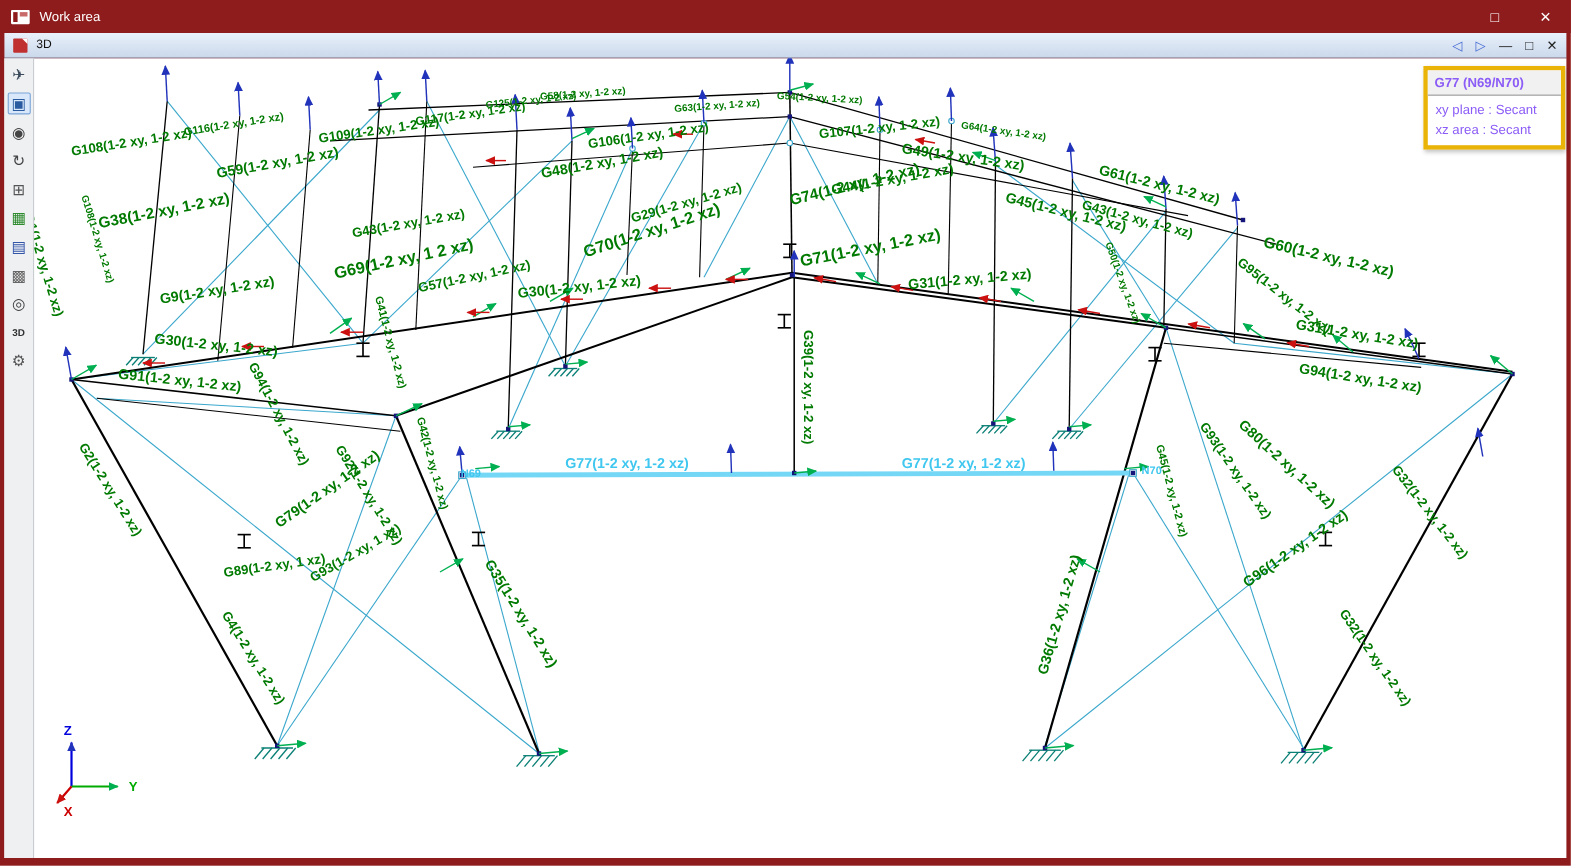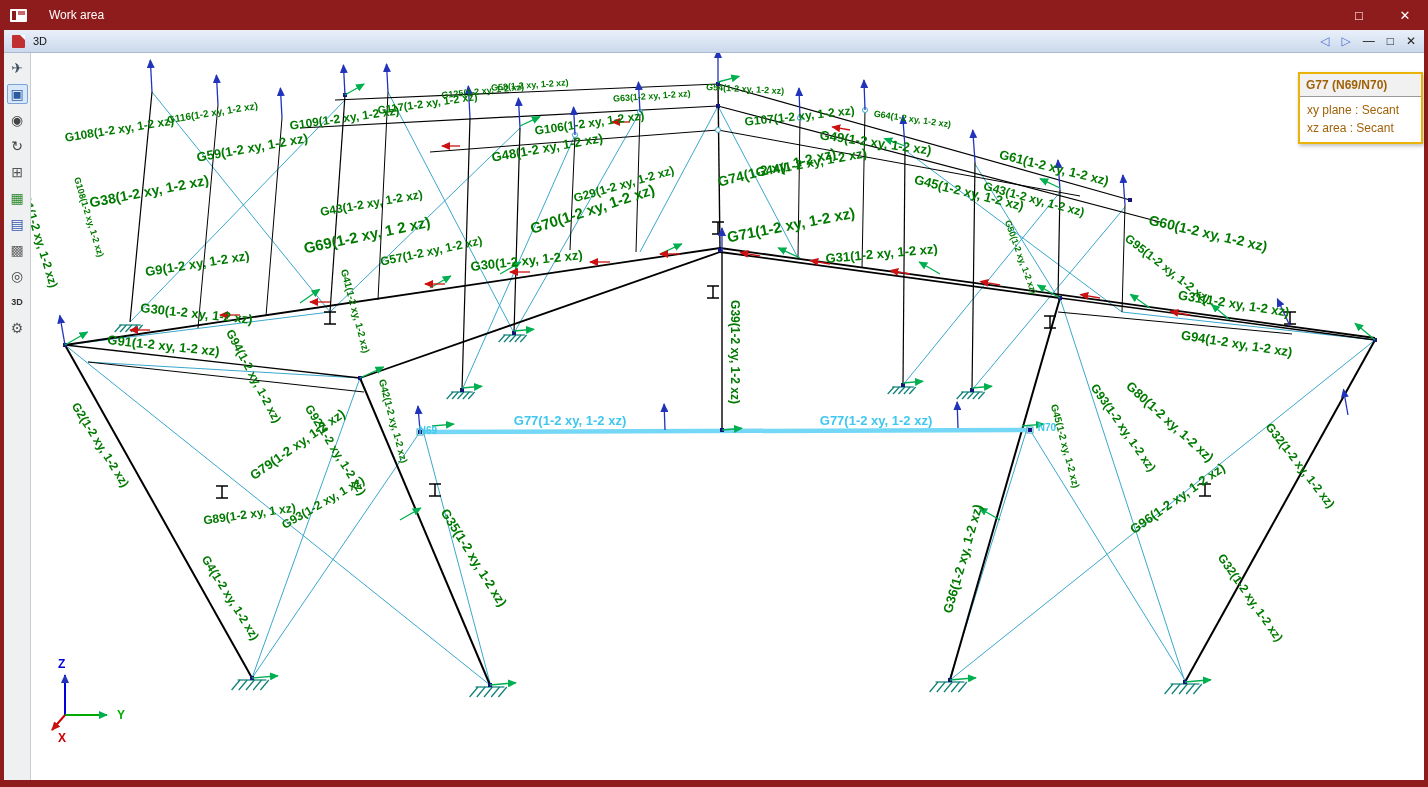--- a/index.html
+++ b/index.html
@@ -10,21 +10,21 @@
     -webkit-font-smoothing:antialiased;
   }
   
   .titlebar{
     position:absolute;top:0;left:0;right:0;height:30px;
     background:#8e1c1c;color:#fff;display:flex;align-items:center;z-index:10;
   }
   .app-icon{width:17px;height:13px;background:#fff;margin-left:10px;position:relative;border-radius:1px}
   .app-icon::before{content:"";position:absolute;left:2px;top:2px;width:4px;height:9px;background:#8e1c1c}
   .app-icon::after{content:"";position:absolute;left:8px;top:2px;width:7px;height:4px;background:#c96a6a}
-  .title-text{margin-left:22px;font-size:12px}
+  .title-text{margin-left:9px;font-size:12px}
   .tb-controls{margin-left:auto;display:flex}
   .tb-btn{width:46px;height:30px;display:flex;align-items:center;justify-content:center;font-size:13px;color:#fff;cursor:default}
   
   .tabbar{
     position:absolute;top:30px;left:4px;right:4px;height:23px;z-index:10;
     background:linear-gradient(#e9f0fa,#cbd9ec);
     border-bottom:1px solid #a9b9ce;
     display:flex;align-items:center;padding:0 8px;box-sizing:border-box;
   }
   .doc-icon{width:13px;height:13px;background:#c03030;position:relative;border-radius:1px}
@@ -38,22 +38,22 @@
     position:absolute;top:53px;left:4px;width:27px;bottom:7px;z-index:6;
     background:#eef0f2;border-right:1px solid #c9ccd0;
     display:flex;flex-direction:column;align-items:center;padding-top:5px;gap:6px;box-sizing:border-box;
   }
   .tool{width:21px;height:20px;display:flex;align-items:center;justify-content:center;font-size:14px;cursor:default}
   .tool.selected{background:#d8e8fa;border:1px solid #7aa4d8;border-radius:2px;box-sizing:border-box}
   .tool .mini{font-size:9px;font-weight:bold}
   #model-svg{position:absolute;left:0;top:0;z-index:1;pointer-events:none}
   
   .tooltip{
-    position:absolute;top:72px;right:5px;width:121px;z-index:12;
-    background:#fff;border:2px solid #eab308;font-size:12px;color:#a16207;
+    position:absolute;top:60px;right:5px;width:121px;z-index:12;
+    background:#fff;border:4px solid #eab308;font-size:12px;color:#8b5cf6;
     box-shadow:1px 2px 4px rgba(0,0,0,.25);
   }
   .tooltip-title{padding:4px 6px;font-weight:bold;background:#f1f1f1;border-bottom:1px solid #9a9a9a;font-size:12px}
   .tooltip-body{padding:4px 0 5px 0}
   .tooltip-row{padding:2px 7px;white-space:nowrap}
 </style>
 </head>
 <body>
 
 <div class="titlebar">

